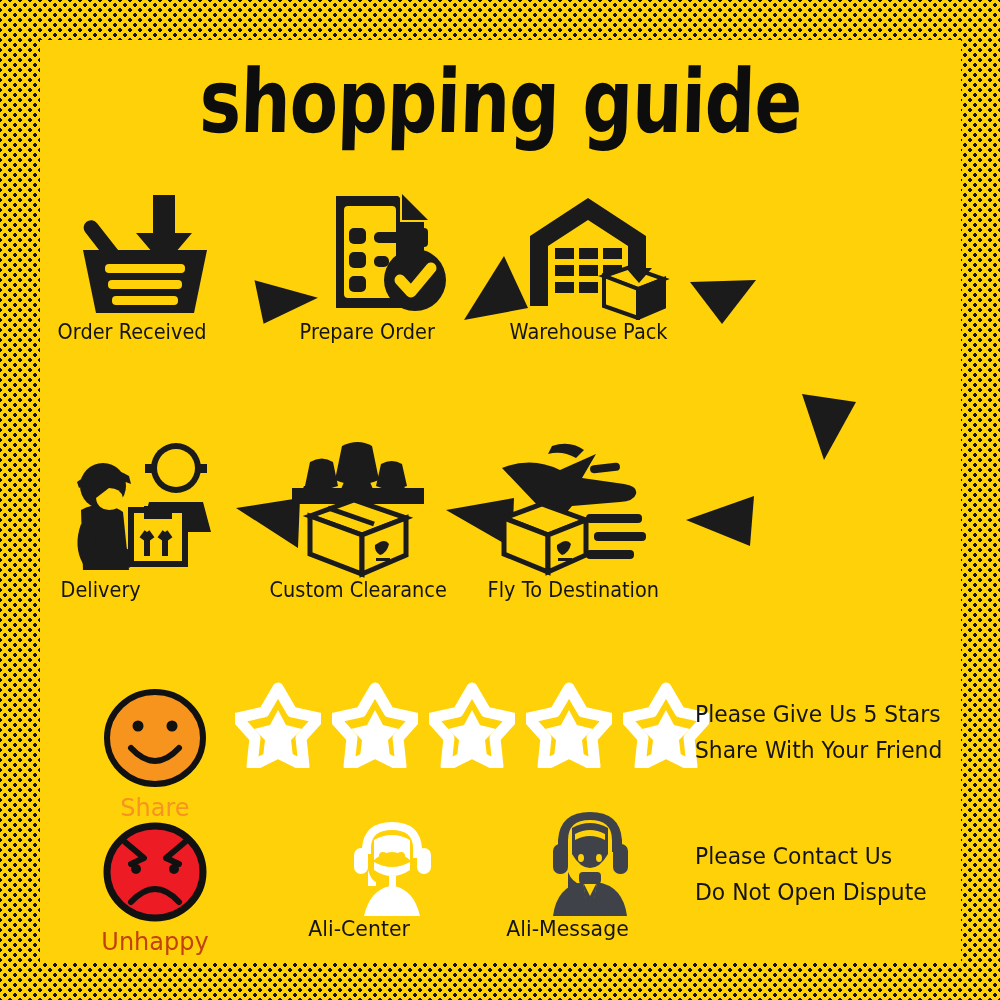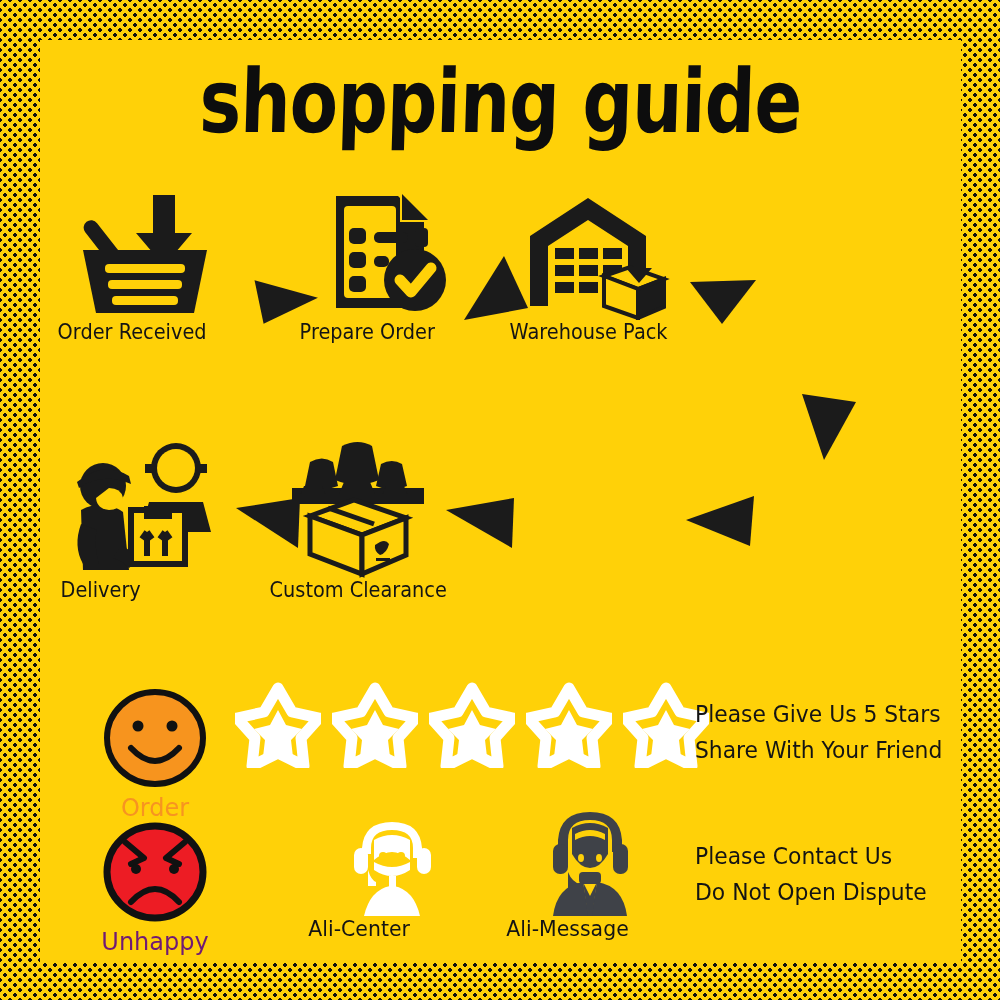--- a/index.html
+++ b/index.html
@@ -42,21 +42,21 @@
   }
   .icon-svg{position:absolute;left:50%;top:50%;transform:translate(-50%,-50%);}
 
   
   .arrow{position:absolute;}
 
   
   .face-wrap{position:absolute;text-align:center;width:130px;}
   .face-lbl{font-family:"DejaVu Sans", sans-serif;font-size:24px;margin-top:-2px;}
   .lbl-happy{color:#F79421;}
-  .lbl-unhappy{color:#701a75;}
+  .lbl-unhappy{color:#c2410c;}
 
   .msgblock{position:absolute;font-family:"DejaVu Sans", sans-serif;
             font-size:23px;color:#141414;line-height:36px;white-space:nowrap;
             transform:scaleX(0.95);transform-origin:0 50%;}
 
   .support{position:absolute;text-align:left;width:180px;}
   .support .cap{font-family:"DejaVu Sans", sans-serif;font-size:22px;color:#141414;
                 margin-top:0px;transform:scaleX(0.93);}
   .stars{position:absolute;display:flex;gap:11px;}
 </style>
@@ -232,36 +232,62 @@
       </div>
       <div class="cap">Custom Clearance</div>
     </div>
 
     <div class="arrow" style="left:400px;top:448px;">
       <svg width="78" height="72" viewBox="0 0 78 72">
         <polygon points="74,10 72,60 6,22" fill="#1b1b1b"></polygon>
       </svg>
     </div>
 
+    <div class="step" style="left:440px;top:398px;">
+      <div class="art" style="height:140px;">
+        <svg class="icon-svg" width="170" height="140" viewBox="0 0 170 140">
+          <g fill="#1b1b1b">
+            <path d="M12 30 q30 -12 58 2 l36 -16 l-14 24 l42 6 q14 2 12 10 q-2 7 -16 8 l-48 4 l-22 26 l-10 -24 z"></path>
+            <path d="M62 8 q18 -6 32 4 l-8 8 q-14 -8 -28 -4 z"></path>
+            <rect x="100" y="26" width="30" height="8" rx="4" transform="rotate(-6 115 30)"></rect>
+          </g>
+          <g fill="#1b1b1b">
+            <rect x="96" y="76" width="56" height="9" rx="4"></rect>
+            <rect x="104" y="94" width="52" height="9" rx="4"></rect>
+            <rect x="96" y="112" width="48" height="9" rx="4"></rect>
+          </g>
+          <g>
+            <path d="M14 80 l38 -14 l44 16 l-38 15 z" fill="#FFD108" stroke="#1b1b1b" stroke-width="5"></path>
+            <path d="M14 80 v36 l44 18 V97 z" fill="#FFD108" stroke="#1b1b1b" stroke-width="5"></path>
+            <path d="M58 97 v37 l38 -17 V82 z" fill="#FFD108" stroke="#1b1b1b" stroke-width="5"></path>
+          </g>
+          <g fill="#1b1b1b">
+            <path d="M72 104 q6 -3 9 2 q-2 9 -9 11 q-6 -4 -5 -10 z"></path>
+            <rect x="68" y="120" width="14" height="3"></rect>
+          </g>
+        </svg>
+      </div>
+      <div class="cap">Fly To Destination</div>
+    </div>
 
     <div class="arrow" style="left:640px;top:450px;">
       <svg width="78" height="70" viewBox="0 0 78 70">
         <polygon points="74,6 70,56 6,30" fill="#1b1b1b"></polygon>
       </svg>
     </div>
 
 
     <div class="face-wrap" style="left:50px;top:648px;">
       <svg width="108" height="104" viewBox="0 0 108 104">
         <ellipse cx="54" cy="50" rx="48" ry="46" fill="#F7941E" stroke="#111" stroke-width="6"></ellipse>
         <circle cx="37" cy="38" r="5.5" fill="#111"></circle>
         <circle cx="71" cy="38" r="5.5" fill="#111"></circle>
         <path d="M30 60 q24 26 48 0" fill="none" stroke="#111" stroke-width="6" stroke-linecap="round"></path>
       </svg>
-      <div class="face-lbl lbl-happy">Order</div>
+      <div class="face-lbl lbl-happy">Share</div>
     </div>
 
     <div class="stars" style="left:195px;top:640px;">
       <svg width="86" height="88" viewBox="0 0 86 88">
         <path d="M43 8 L57 32 L84 38 L66 58 L69 86 L43 73 L17 86 L20 58 L2 38 L29 32 Z" fill="none" stroke="#ffffff" stroke-width="11" stroke-linejoin="round"></path>
         <path d="M43 30 L51 45 L67 49 L56 60 L58 77 L43 69 L28 77 L30 60 L19 49 L35 45 Z" fill="#ffffff"></path>
       </svg>
       <svg width="86" height="88" viewBox="0 0 86 88">
         <path d="M43 8 L57 32 L84 38 L66 58 L69 86 L43 73 L17 86 L20 58 L2 38 L29 32 Z" fill="none" stroke="#ffffff" stroke-width="11" stroke-linejoin="round"></path>
         <path d="M43 30 L51 45 L67 49 L56 60 L58 77 L43 69 L28 77 L30 60 L19 49 L35 45 Z" fill="#ffffff"></path>

